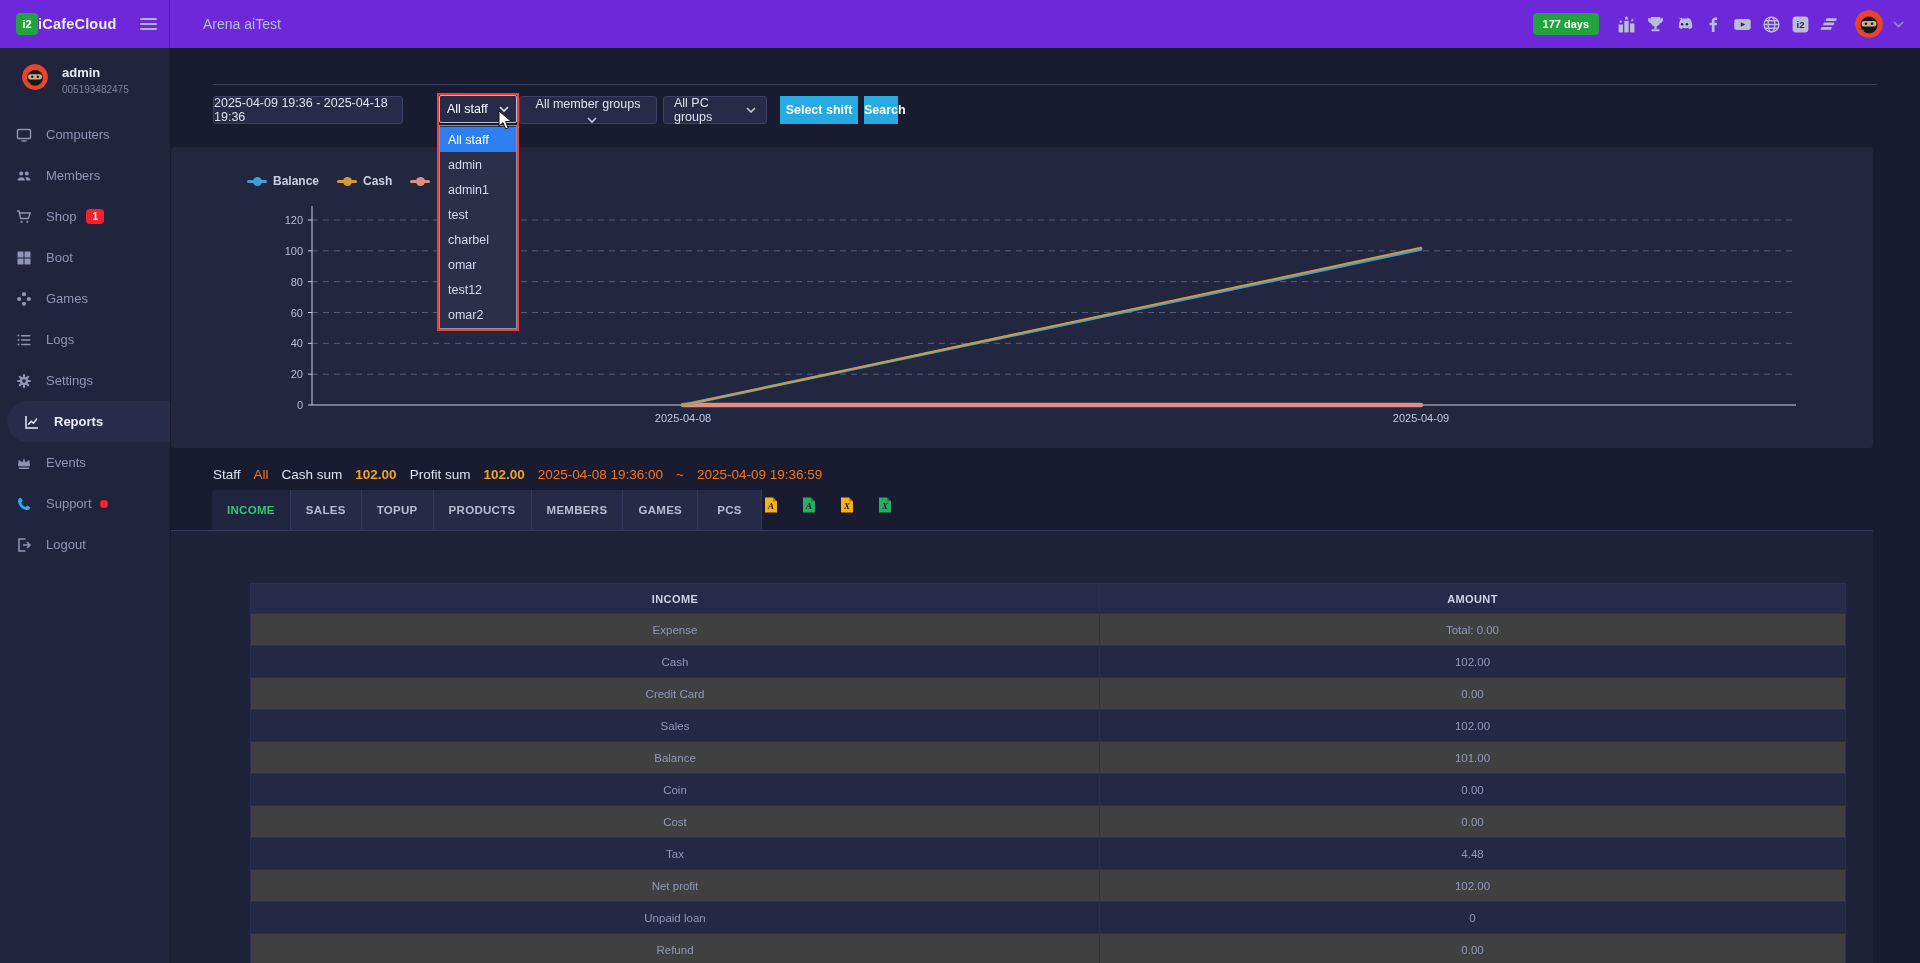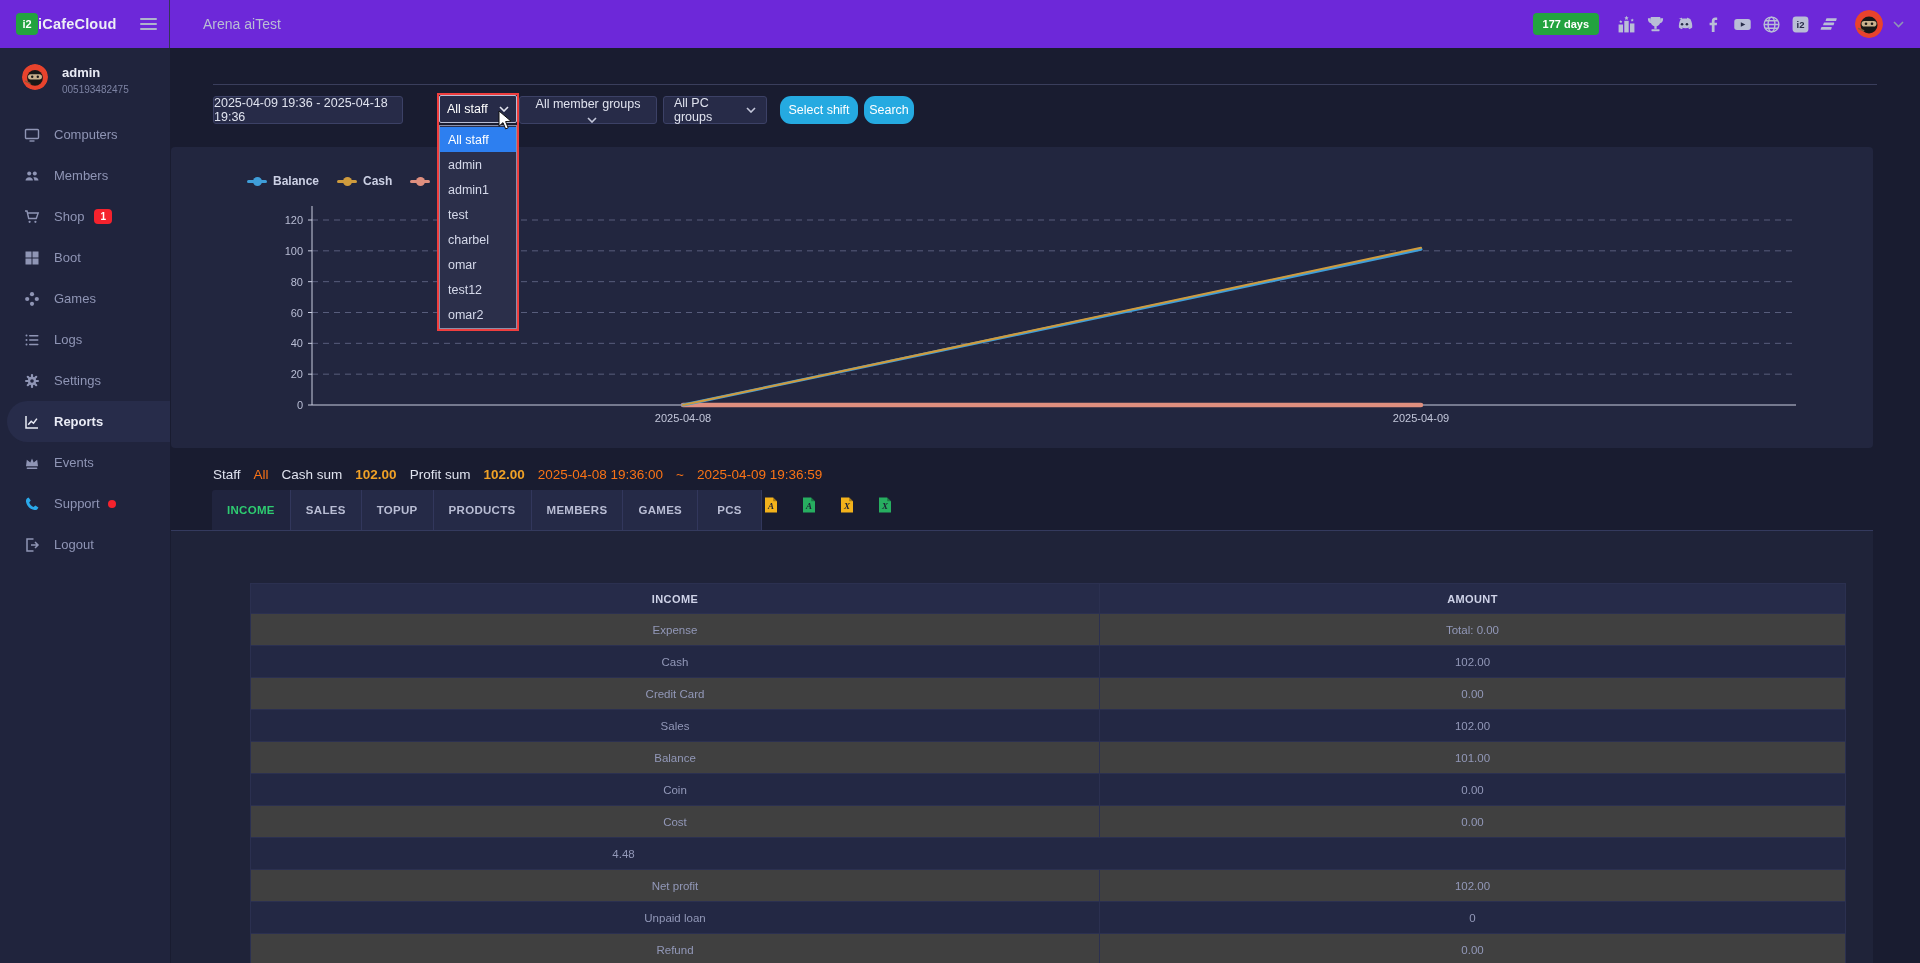--- a/index.html
+++ b/index.html
@@ -28,45 +28,45 @@
   .tb-chevron { color:#8f95b5; display:inline-flex; cursor:pointer; }
 
   
   .sidebar { position:absolute; left:0; top:48px; width:170px; bottom:0; background:#20243d; z-index:40; }
   .user { position:absolute; left:22px; top:16px; display:flex; align-items:flex-start; }
   .user-avatar { width:26px; height:26px; border-radius:50%; overflow:hidden; flex:none; }
   .user-meta { margin-left:14px; padding-top:1px; }
   .user-name { color:#e9ebf5; font-size:13px; font-weight:bold; }
   .user-id { color:#7d83a3; font-size:10px; margin-top:4px; }
   nav.side-nav { position:absolute; left:0; top:66px; right:0; }
-  .nav-item { height:41px; display:flex; align-items:center; padding-left:24px;
+  .nav-item { height:41px; display:flex; align-items:center; padding-left:16px;
     color:#8f95b5; font-size:13px; cursor:pointer; }
   .nav-item.active { background:#272c4a; border-radius:21px 0 0 21px; margin-left:7px;
     padding-left:17px; color:#e9ebf5; font-weight:bold; }
   .nav-icon { width:17px; height:17px; margin-right:13px; display:flex; align-items:center; flex:none; }
   .nav-badge { background:#f5222d; color:#fff; font-size:10px; font-weight:bold;
     border-radius:4px; padding:2px 6px; margin-left:10px; }
   .nav-dot { width:8px; height:8px; border-radius:50%; background:#f5222d; margin-left:8px; }
 
   
   .top-rule { position:absolute; left:213px; top:84px; width:1664px; height:1px; background:#3a3e5c; }
   .date-input { position:absolute; left:213px; top:96px; width:190px; height:28px;
     background:#272b48; border:1px solid #3c4166; border-radius:3px; color:#dfe2ee;
     font-size:12.5px; display:flex; align-items:center; justify-content:center; cursor:pointer; }
   .sel { position:absolute; top:96px; height:28px; background:#272b48; border:1px solid #3c4166;
     border-radius:3px; color:#dfe2ee; font-size:12.5px; display:flex; align-items:center;
     justify-content:space-between; padding:0 10px; cursor:pointer; }
   .sel .chev { color:#c3c7da; display:inline-flex; margin-left:8px; }
   .sel-mg { left:519px; width:138px;flex-direction:column; }
   .sel-pc { left:663px; width:104px; }
   .btn { position:absolute; top:96px; height:28px; background:#25aae1; border:none;
-    border-radius:11px; color:#fff; font-size:12.5px; font-weight:normal; cursor:pointer;
+    border-radius:0; color:#fff; font-size:12.5px; font-weight:bold; cursor:pointer;
     font-family:"Liberation Sans", sans-serif; }
   .btn-shift { left:780px; width:78px; }
-  .btn-search { left:864px; width:50px; }
+  .btn-search { left:864px; width:34px; }
 
   
   .chart-card { position:absolute; left:171px; top:147px; width:1702px; height:301px;
     background:#22263f; border-radius:4px; }
   .legend { position:absolute; left:76px; top:27px; display:flex; gap:18px; align-items:center; }
   .lgd { display:flex; align-items:center; gap:6px; color:#ccd0e4; font-size:12px;
     font-weight:bold; cursor:pointer; }
   .lgd-mark { position:relative; width:20px; height:3px; border-radius:2px; flex:none; }
   .lgd-dot { position:absolute; left:6px; top:-3px; width:9px; height:9px; border-radius:50%; }
   #chartSvg { position:absolute; left:0; top:0; }
@@ -524,20 +524,21 @@
         </div>
         <div class="t-row odd">
           <div class="t-cell c1">Coin</div>
           <div class="t-cell c2">0.00</div>
         </div>
         <div class="t-row even">
           <div class="t-cell c1">Cost</div>
           <div class="t-cell c2">0.00</div>
         </div>
         <div class="t-row odd">
+          <div class="t-cell c1">Tax</div>
           <div class="t-cell c2">4.48</div>
         </div>
         <div class="t-row even">
           <div class="t-cell c1">Net profit</div>
           <div class="t-cell c2">102.00</div>
         </div>
         <div class="t-row odd">
           <div class="t-cell c1">Unpaid loan</div>
           <div class="t-cell c2">0</div>
         </div>

